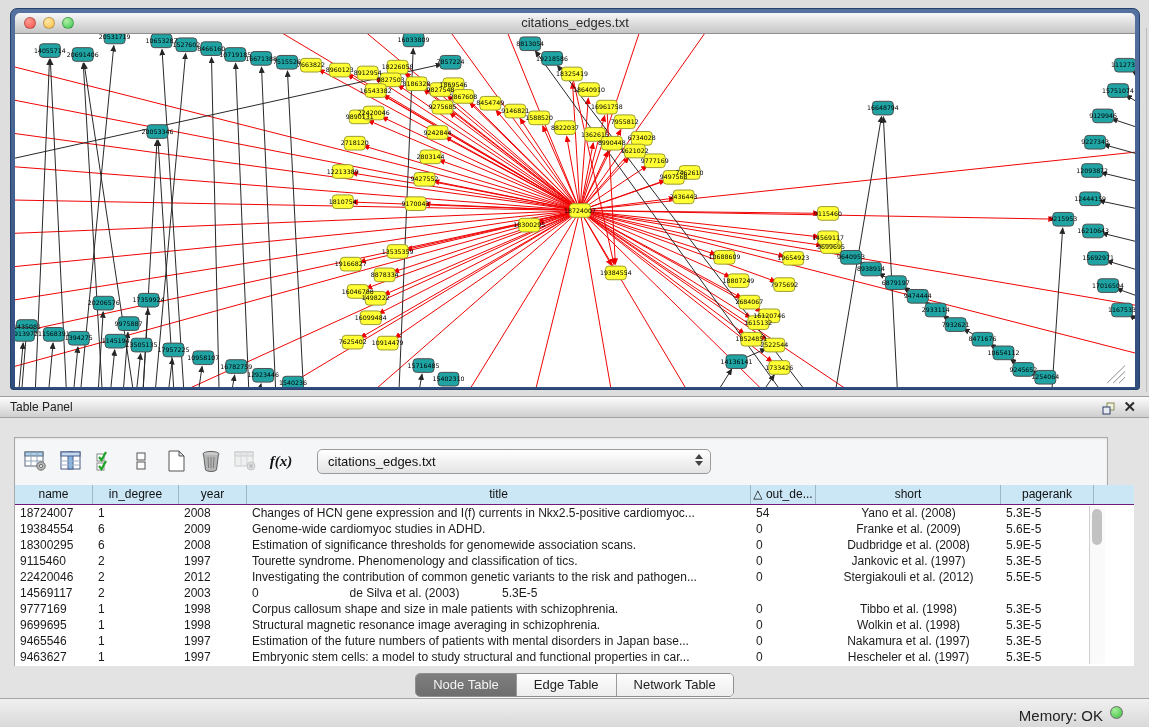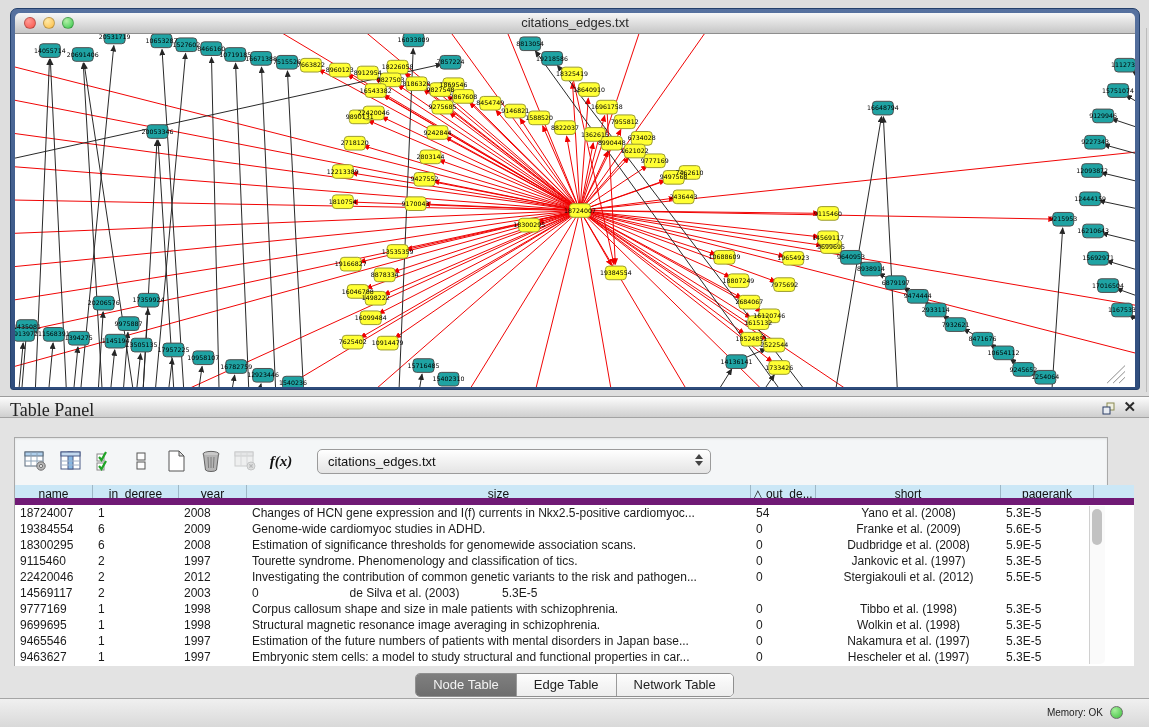--- a/index.html
+++ b/index.html
@@ -18,41 +18,41 @@
   .l-yellow{background:radial-gradient(circle at 35% 30%,#ffe9a8,#fdbc40);}
   .l-green{background:radial-gradient(circle at 35% 30%,#b4f0a8,#35c749);}
   .win-title{text-align:center;line-height:20px;font-size:13px;color:#2b2b2b;}
   .net-canvas{background:#fff;height:353px;position:relative;overflow:hidden;}
   .net-canvas svg{display:block;width:100%;height:100%;}
   .nl{font:6.3px "DejaVu Sans",sans-serif;fill:#000;}
 
   
   .tp-header{position:absolute;left:0;top:396px;width:1149px;height:22px;box-sizing:border-box;
     background:linear-gradient(#fcfcfc,#cfcfcf);border-top:1px solid #9c9c9c;border-bottom:1px solid #a3a3a3;}
-  .tp-title{position:absolute;left:10px;top:3px;font-size:18px;color:#222;font-family:Liberation Serif, serif;}
+  .tp-title{position:absolute;left:10px;top:3px;font-size:12px;color:#222;}
   .tp-float{position:absolute;right:33px;top:4px;width:14px;height:13px;cursor:pointer;}
   .tp-close{position:absolute;right:13px;top:1px;font-size:15px;font-weight:bold;color:#2c2c2c;cursor:pointer;}
 
   .panel-body{position:absolute;left:0;top:418px;width:1149px;height:280px;background:#e3e3e3;}
   .tool-container{position:absolute;left:14px;top:19px;width:1094px;height:229px;box-sizing:border-box;
     background:#f4f6f7;border:1px solid #a9a9a9;border-radius:0;box-shadow:inset 0 1px 2px rgba(0,0,0,.08);}
   .toolbar{position:absolute;left:8px;top:5px;height:36px;display:flex;align-items:center;gap:9px;}
   .tb-icon{width:26px;height:26px;display:flex;align-items:center;justify-content:center;cursor:pointer;}
   .fx{font-family:"Liberation Serif",serif;font-style:italic;font-weight:bold;font-size:15px;color:#111;}
   .dropdown{margin-left:14px;width:392px;height:23px;border:1px solid #9b9b9b;border-radius:5px;
     background:linear-gradient(#ffffff,#e4e4e4);display:flex;align-items:center;position:relative;cursor:pointer;}
   .dd-text{font-size:13px;padding-left:10px;color:#111;}
   .dd-arrows{position:absolute;right:7px;top:4px;display:flex;flex-direction:column;gap:2px;}
   .dd-arrows i{display:block;width:0;height:0;border-left:4px solid transparent;border-right:4px solid transparent;}
   .dd-up{border-bottom:5px solid #444;}
   .dd-down{border-top:5px solid #444;}
 
   
   .grid{position:absolute;left:0px;top:47px;width:1119px;height:181px;background:#fff;overflow:hidden;}
-  .thead{display:flex;height:20px;background:#cbe7f6;border-bottom:7px solid #701a75;box-sizing:border-box;}
+  .thead{display:flex;height:20px;background:#cbe7f6;border-bottom:1px solid #701a75;box-sizing:border-box;}
   .th{box-sizing:border-box;border-right:1px solid #9db7c6;font-size:12px;line-height:19px;text-align:center;
       color:#111;overflow:hidden;white-space:nowrap;cursor:pointer;}
   .tr{display:flex;height:16px;}
   .td{box-sizing:border-box;font-size:12px;line-height:16px;padding-left:5px;white-space:nowrap;overflow:hidden;}
   .td.center{text-align:center;padding-left:0;}
   .vscroll{position:absolute;right:2px;top:68px;width:15px;height:158px;background:#fafafa;
     border-left:1px solid #d0d0d0;border-radius:0 0 5px 0;}
   .vthumb{position:absolute;left:2px;top:3px;width:10px;height:36px;background:#c2c2c2;border-radius:6px;}
 
   
@@ -60,21 +60,21 @@
   .seg{display:flex;border:1px solid #8f8f8f;border-radius:5px;overflow:hidden;height:22px;
        box-shadow:0 1px 0 rgba(255,255,255,.7);}
   .seg-item{font-size:13px;line-height:22px;padding:0 17px;background:linear-gradient(#fdfdfd,#ededed);
        color:#222;border-right:1px solid #9a9a9a;cursor:pointer;}
   .seg-item:last-child{border-right:none;}
   .seg-item.active{background:linear-gradient(#7f7f7f,#6e6e6e);color:#f3f3f3;}
 
   
   .status-bar{position:absolute;left:0;top:698px;width:1149px;height:29px;box-sizing:border-box;
     background:linear-gradient(#f0f0f0,#d9d9d9);border-top:1px solid #a5a5a5;}
-  .mem-label{position:absolute;right:46px;top:8px;font-size:10px;color:#222;}
+  .mem-label{position:absolute;right:46px;top:8px;font-size:15px;color:#222;}
   .mem-dot{position:absolute;right:26px;top:7px;width:13px;height:13px;border-radius:50%;
     background:radial-gradient(circle at 35% 30%,#a5f09b,#3dbd3d);border:1px solid #6d6d6d;box-sizing:border-box;}
   .right-divider{position:absolute;left:1146px;top:28px;width:1px;height:364px;background:#bcbcbc;}
 </style>
 </head>
 <body>
 
 <div class="net-window">
   <div class="titlebar">
     <div class="lights">
@@ -567,21 +567,21 @@
             <i class="dd-down"></i>
           </span>
       </div>
     </div>
 
     <div class="grid">
       <div class="thead" id="thead">
           <div class="th" style="width: 78px;">name</div>
           <div class="th" style="width: 86px;">in_degree</div>
           <div class="th" style="width: 68px;">year</div>
-          <div class="th" style="width: 504px;">size</div>
+          <div class="th" style="width: 504px;">title</div>
           <div class="th" style="width: 65px; text-align: center;">△ out_de...</div>
           <div class="th" style="width: 185px;">short</div>
           <div class="th" style="width: 93px;">pagerank</div>
         </div>
       <div id="tbody">
           <div class="tr">
             <div class="td" style="width: 78px;">18724007</div>
             <div class="td" style="width: 86px;">1</div>
             <div class="td" style="width: 68px;">2008</div>
             <div class="td" style="width: 504px;">Changes of HCN gene expression and I(f) currents in Nkx2.5-positive cardiomyoc...</div>

